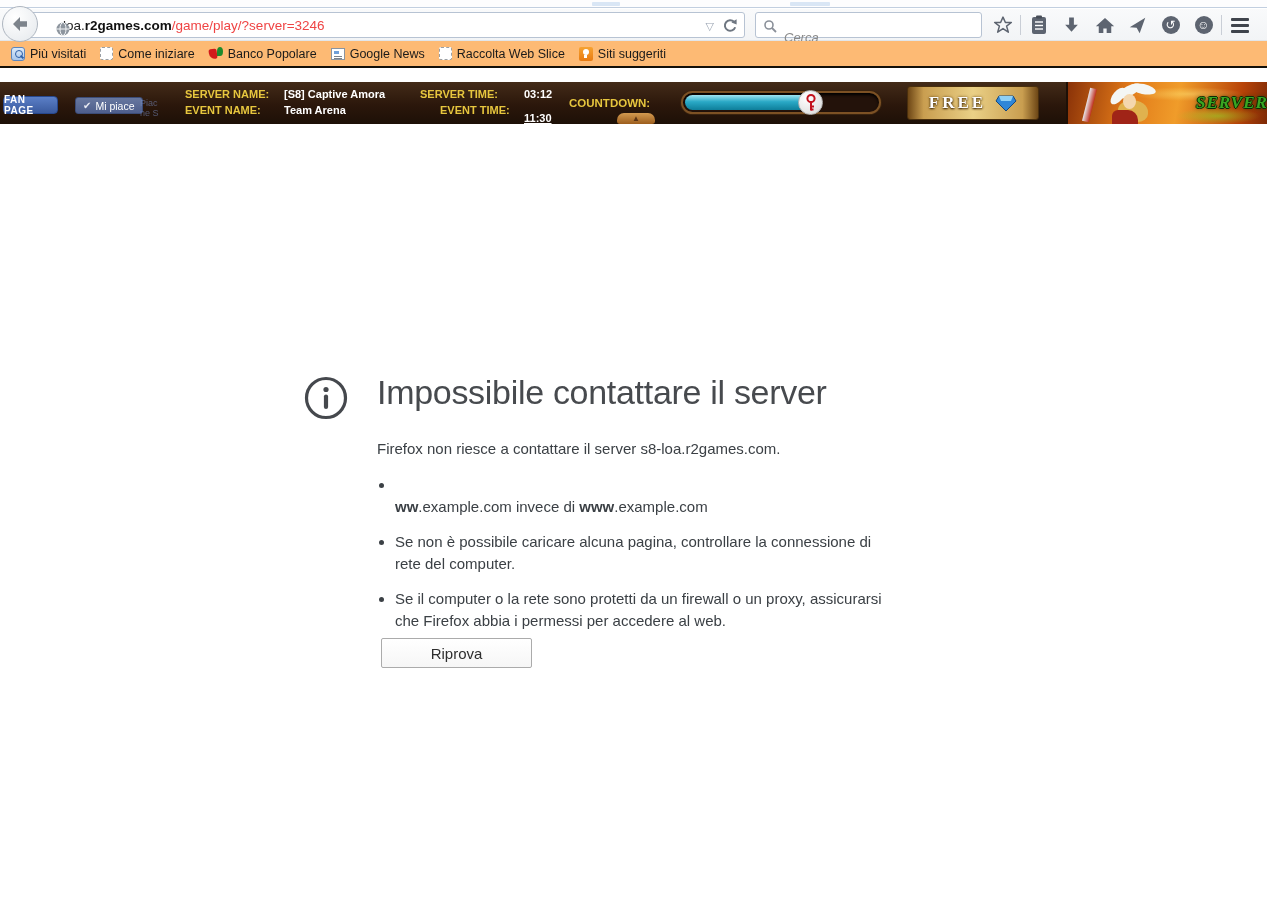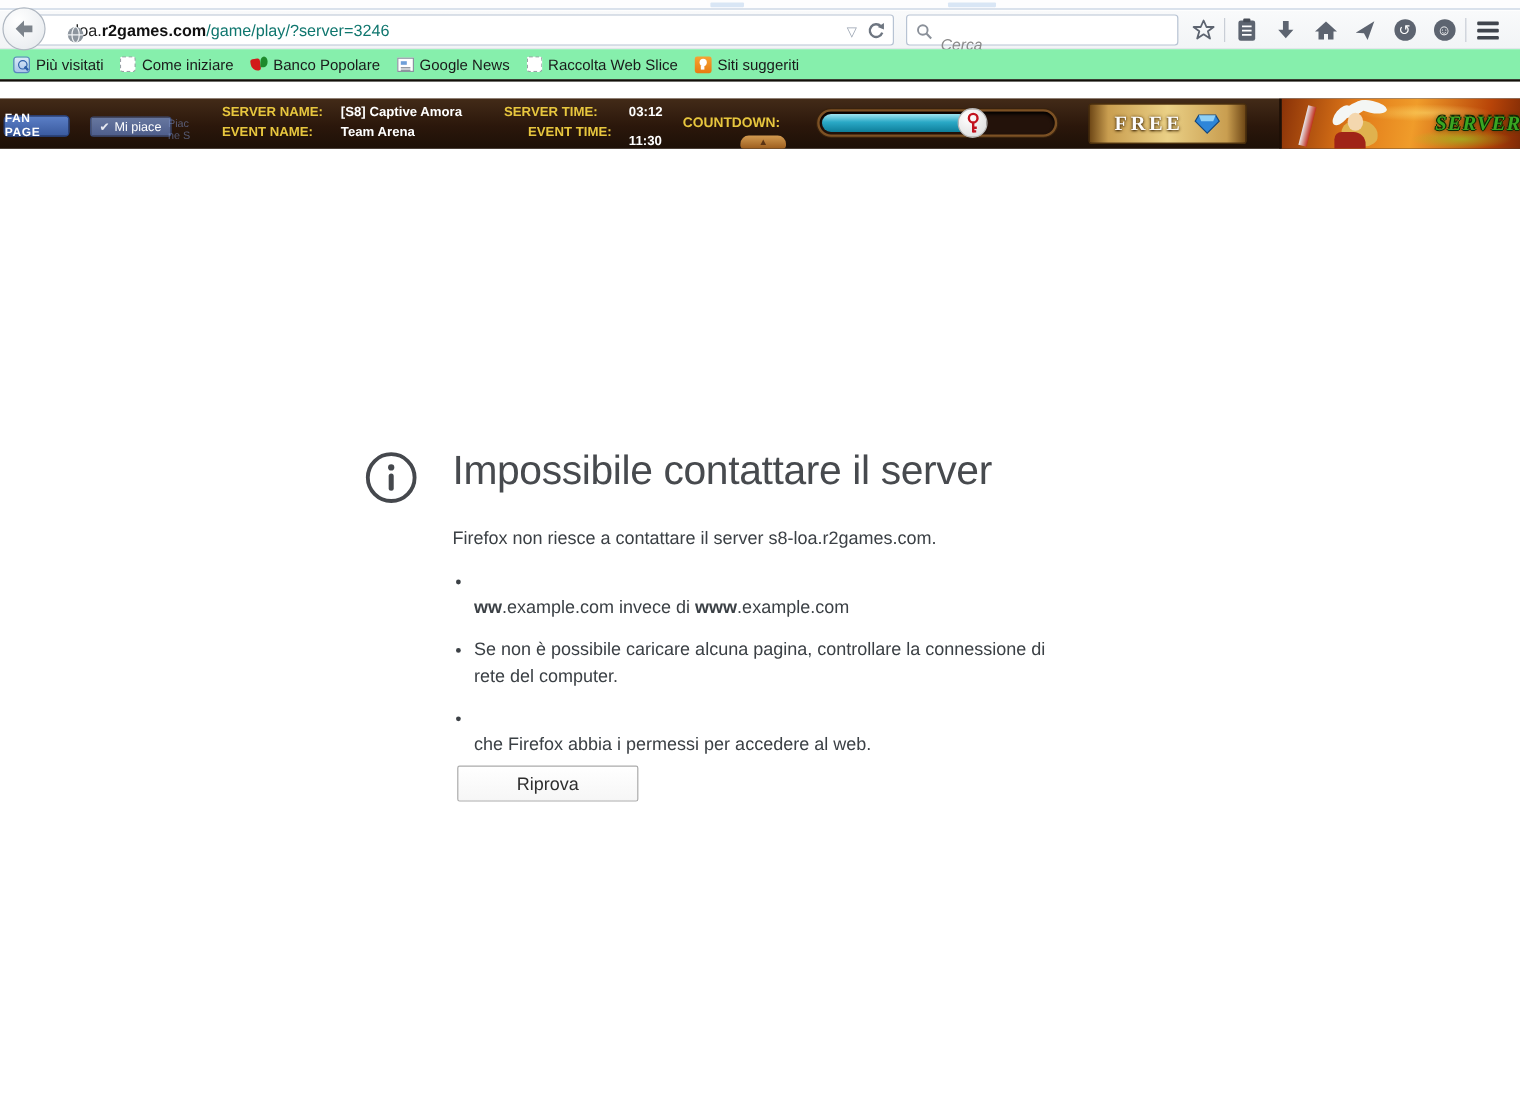--- a/index.html
+++ b/index.html
@@ -17,42 +17,42 @@
     background:linear-gradient(#f9fafb,#f2f4f6); border-bottom:1px solid #e2e6ea; }
   .back-btn { position:absolute; left:2px; top:-3px; width:36px; height:36px;
     border-radius:50%; background:radial-gradient(circle at 35% 30%, #ffffff, #e4e8ec);
     border:1px solid #aeb6c0; display:flex; align-items:center; justify-content:center;
     z-index:3; cursor:pointer; }
   .urlbar { position:absolute; left:22px; top:3px; width:723px; height:26px;
     background:#fff; border:1px solid #b7c3d3; border-radius:3px;
     display:flex; align-items:center; padding:0 6px 0 40px; font-size:13.5px; }
   .url-prefix { color:#222; }
   .url-domain { color:#111; font-weight:bold; }
-  .url-path { color:#0f766e; }
+  .url-path { color:#ef4444; }
   .globe { position:absolute; left:32px; top:8px; }
   .url-right { position:absolute; right:6px; top:0; height:26px; display:flex; align-items:center; gap:8px; }
   .caret-down { color:#98a2b0; font-size:11px; }
   .searchbox { position:absolute; left:755px; top:3px; width:227px; height:26px;
     background:#fff; border:1px solid #b7c3d3; border-radius:3px;
     display:flex; align-items:center; padding-left:28px; }
   .searchbox input { border:none; outline:none; width:180px; font-size:13px;
     font-family:Liberation Sans, sans-serif; background:transparent;margin-top:24px; }
   .searchbox input::placeholder { font-style:italic; color:#8a8a8a; }
   .search-mag { position:absolute; left:7px; top:6px; }
   .nav-icons { position:absolute; left:986px; top:0; height:32px; display:flex; align-items:center; }
   .tb-icon { width:33px; height:28px; display:flex; align-items:center; justify-content:center; cursor:pointer; }
   .vsep { width:1px; height:20px; background:#c9ced6; margin:0 1px; }
   .circle-glyph { width:18px; height:18px; border-radius:50%; background:#5d6470; color:#fff;
     display:flex; align-items:center; justify-content:center; font-size:12px; line-height:1; }
   .burger { display:flex; flex-direction:column; gap:3px; }
   .burger span { display:block; width:18px; height:3px; background:#3f444c; border-radius:1px; }
 
   
   .bookmarks { position:absolute; left:0; top:41px; width:1267px; height:25px;
-    background:#86efac; display:flex; align-items:center; padding-left:4px; }
+    background:#fdba74; display:flex; align-items:center; padding-left:4px; }
   .bm-item { display:flex; align-items:center; gap:5px; padding:2px 7px; border-radius:2px;
     font-size:12.5px; color:#1a1a1a; cursor:pointer; white-space:nowrap; }
   .bm-dashed { width:13px; height:13px; border:1px dashed #9aa0a6; border-radius:2px; background:#fff; }
   .bm-blue { width:14px; height:14px; border-radius:3px; border:1px solid #5a86c0;
     background:linear-gradient(#dcEAf8,#a9c6ea); position:relative; }
   .bm-blue::before { content:""; position:absolute; left:3px; top:2px; width:6px; height:6px;
     border:1.5px solid #2c5fa8; border-radius:50%; }
   .bm-blue::after { content:""; position:absolute; left:8px; top:8px; width:4px; height:2px;
     background:#2c5fa8; transform:rotate(45deg); }
   .bm-banco { width:14px; height:14px; position:relative; }
@@ -272,21 +272,21 @@
   </div>
 
   <span class="gh-label" style="left:185px; top:6px;">SERVER NAME:</span>
   <span class="gh-value" style="left:284px; top:6px;">[S8] Captive Amora</span>
   <span class="gh-label" style="left:185px; top:22px;">EVENT NAME:</span>
   <span class="gh-value" style="left:284px; top:22px;">Team Arena</span>
 
   <span class="gh-label" style="left:420px; top:6px;text-align:center;">SERVER TIME:</span>
   <span class="gh-value" style="left:524px; top:6px;">03:12</span>
   <span class="gh-label" style="left:440px; top:22px;">EVENT TIME:</span>
-  <span class="gh-value" style="left:524px; top:30px;">11:30</span>
+  <span class="gh-value" style="left:524px; top:30px;text-decoration:underline;">11:30</span>
 
   <span class="countdown-label">COUNTDOWN:</span>
 
   <div class="progress-wrap">
     <div class="progress-fill" style="width: 62%;"></div>
     <div class="progress-marker">
       <svg width="16" height="20" viewBox="0 0 16 20">
         <circle cx="8" cy="5.5" r="3.6" fill="none" stroke="#c2121e" stroke-width="2"></circle>
         <line x1="8" y1="9" x2="8" y2="17.5" stroke="#c2121e" stroke-width="2"></line>
         <line x1="8" y1="13.5" x2="11" y2="13.5" stroke="#c2121e" stroke-width="2"></line>
@@ -332,18 +332,18 @@
 <ul class="error-list">
   <li>
     <br>
     <b>ww</b><span>.example.com invece di </span><b>www</b><span>.example.com</span>
   </li>
   <li>
     <span>Se non è possibile caricare alcuna pagina, controllare la connessione di</span><br>
     <span>rete del computer.</span>
   </li>
   <li>
-    <br>
+    <span>Se il computer o la rete sono protetti da un firewall o un proxy, assicurarsi</span><br>
     <span>che Firefox abbia i permessi per accedere al web.</span>
   </li>
 </ul>
 
 <button class="retry-btn">Riprova</button>
 
 </body></html>

